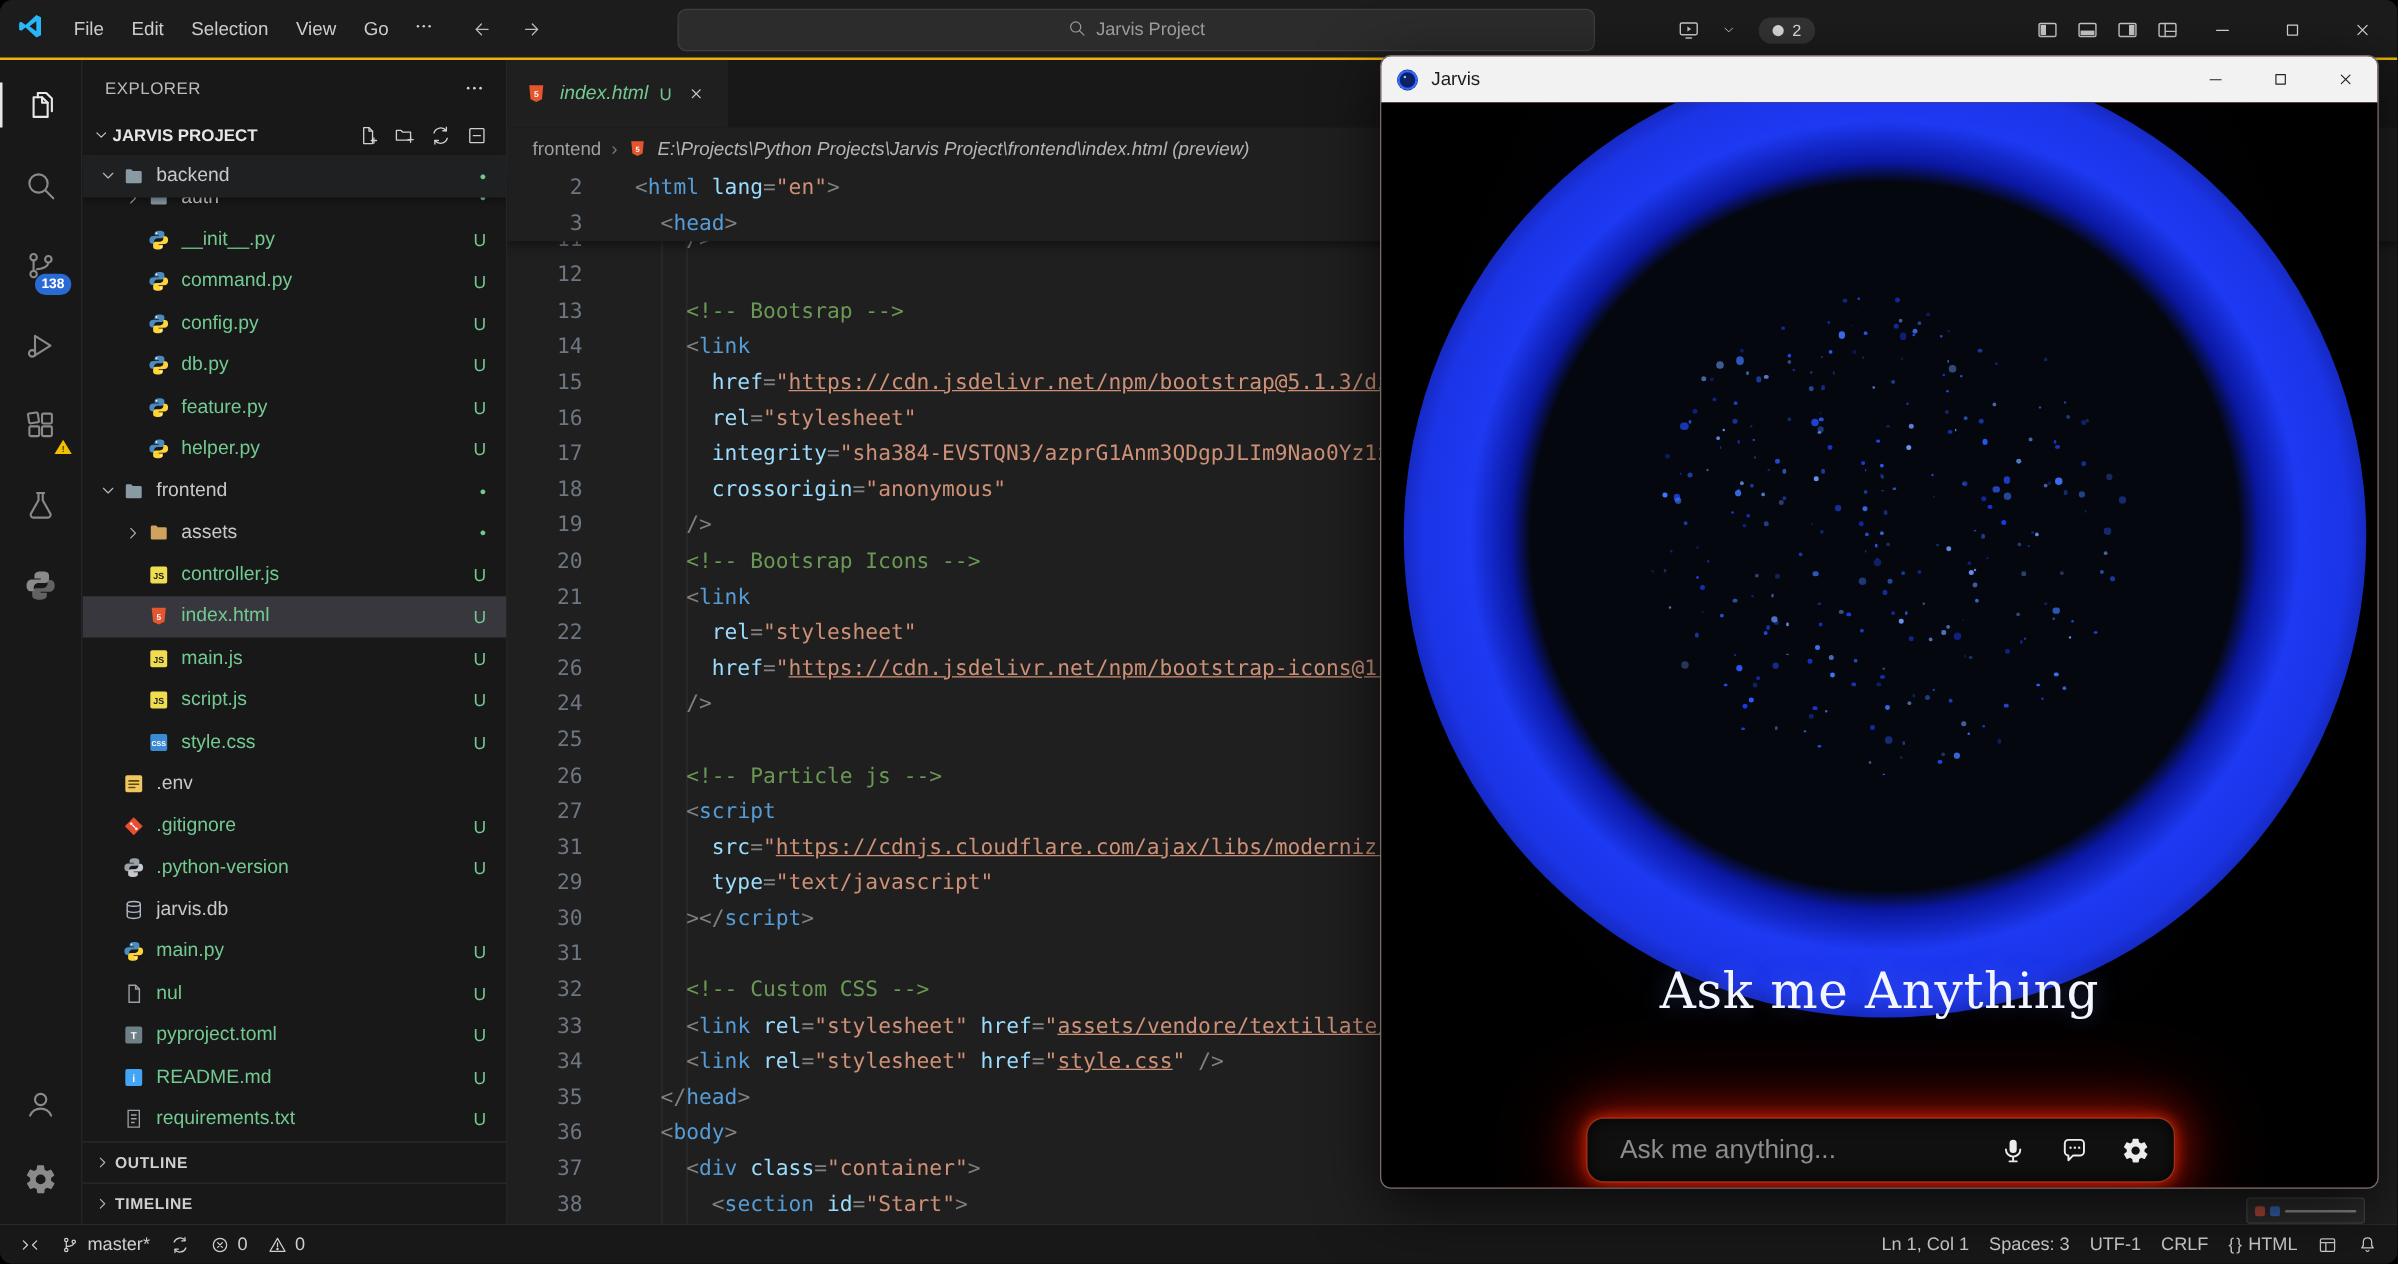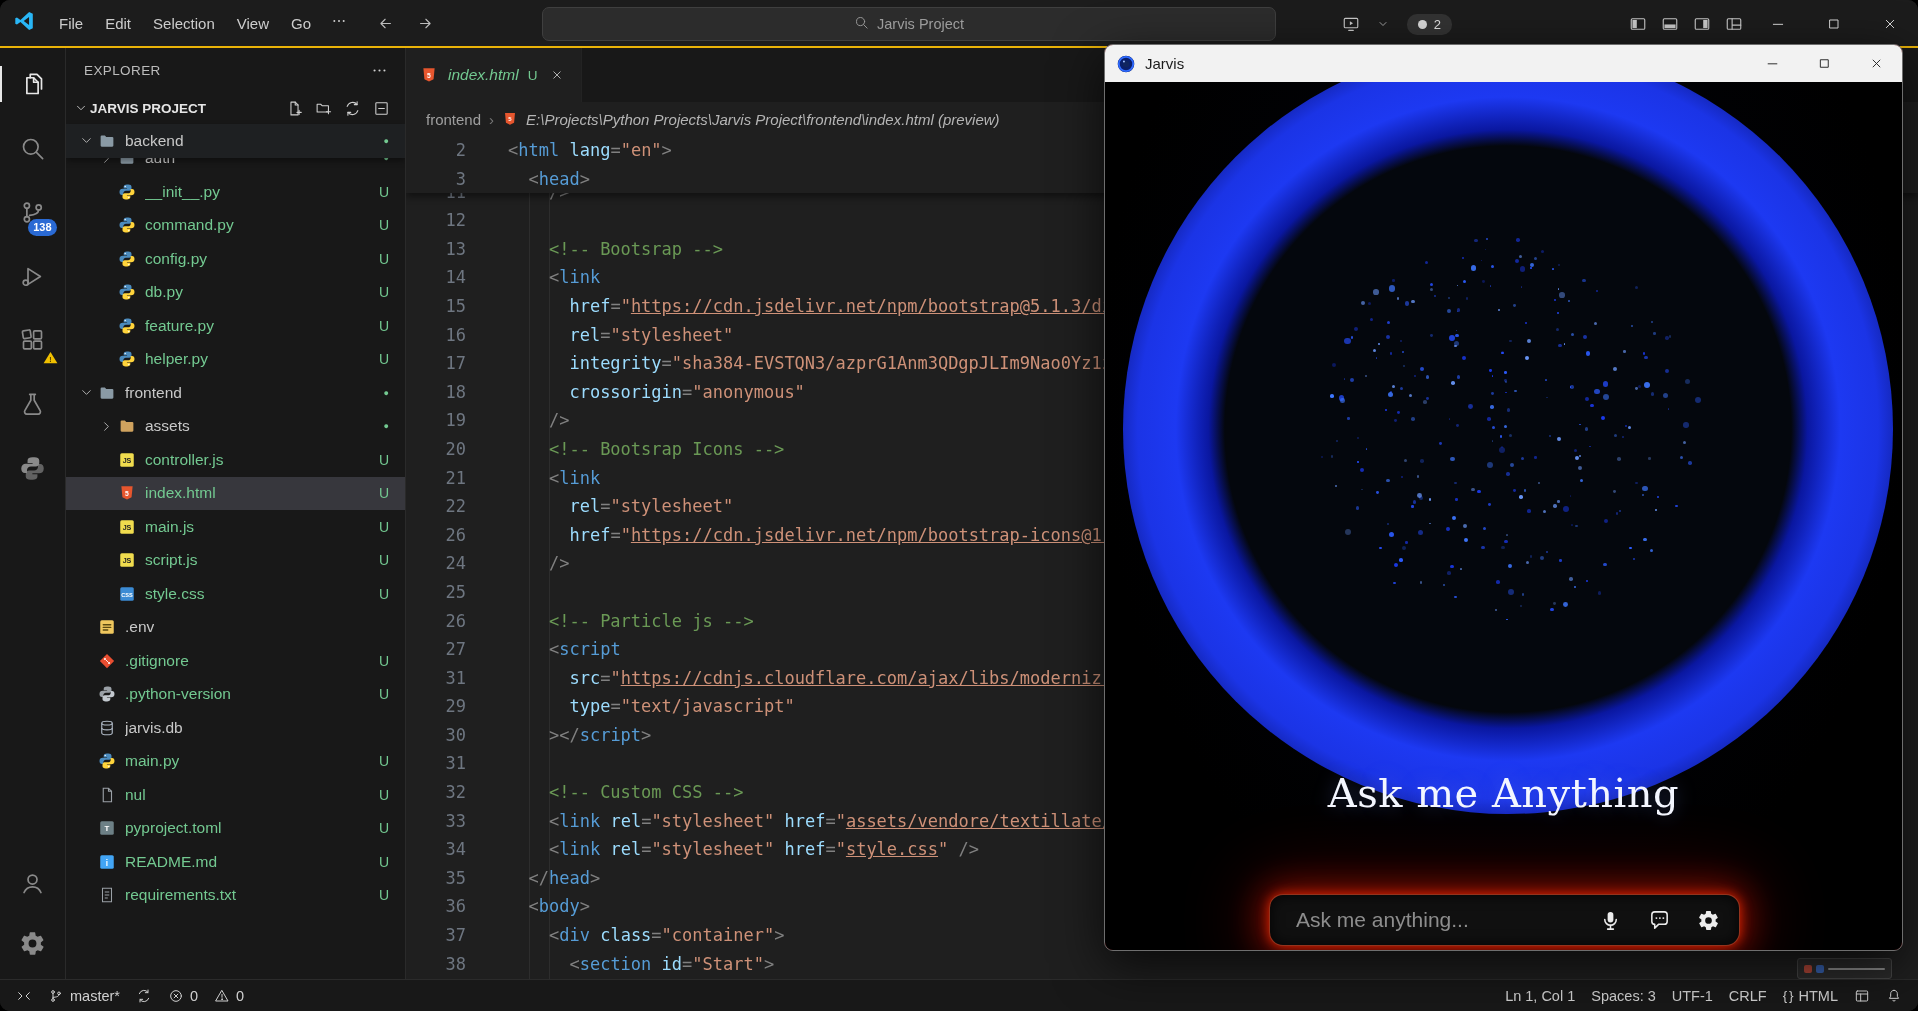--- a/index.html
+++ b/index.html
@@ -661,20 +661,38 @@
           <div class="trow" style="padding-left: 10px;">
             <span class="chev"></span>
             <span class="ficon">
               <svg viewBox="0 0 24 24" fill="none" stroke="#9aa0a6" stroke-width="1.4">
                 <path d="M6 3h12v18H6z"></path>
                 <path d="M9 8h6M9 12h6M9 16h4"></path>
               </svg>
             </span>
             <span class="fname untracked">requirements.txt</span>
             <span class="fbadge">U</span>
+          </div>
+        </div>
+      <div class="side-panels">
+          <div class="side-panel">
+            <span class="chev">
+              <svg viewBox="0 0 24 24" fill="none" stroke="currentColor" stroke-width="1.5" stroke-linecap="round" stroke-linejoin="round">
+                <path d="M9 6l6 6-6 6"></path>
+              </svg>
+            </span>
+            <span>OUTLINE</span>
+          </div>
+          <div class="side-panel">
+            <span class="chev">
+              <svg viewBox="0 0 24 24" fill="none" stroke="currentColor" stroke-width="1.5" stroke-linecap="round" stroke-linejoin="round">
+                <path d="M9 6l6 6-6 6"></path>
+              </svg>
+            </span>
+            <span>TIMELINE</span>
           </div>
         </div>
     </div>
 
     <div class="editor">
       <div class="tabbar">
         <div class="tab">
           <span class="ficon" id="ph-tabhtml">
               <svg viewBox="0 0 24 24">
                 <path d="M4.5 3h15l-1.4 14.8L12 20.8l-6.1-3z" fill="#e6562e"></path>

